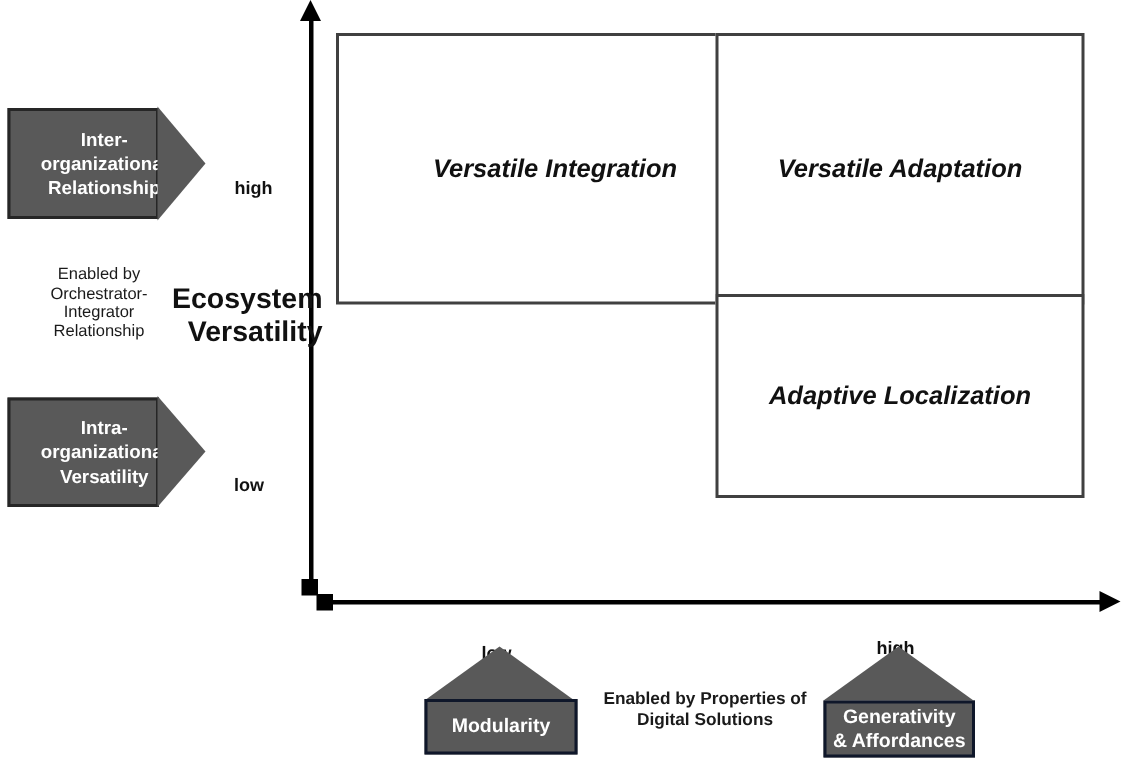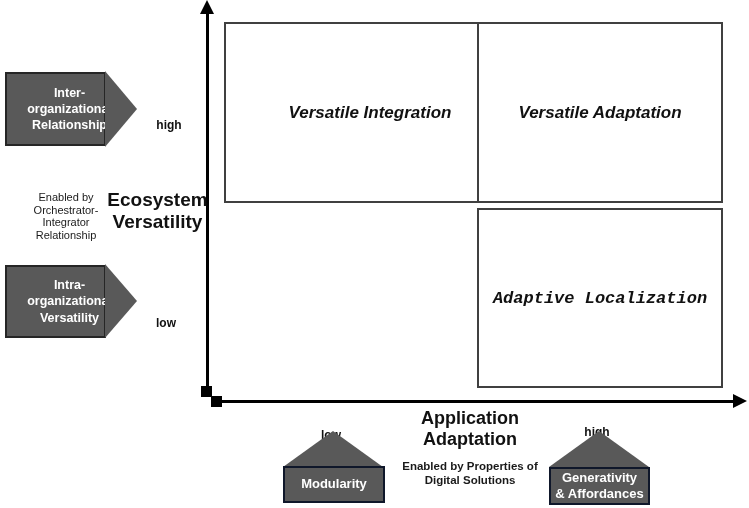--- a/index.html
+++ b/index.html
@@ -33,37 +33,37 @@
   .quad {
     border: 2px solid #404040;
     background: #ffffff;
     display: flex; align-items: center; justify-content: center;
     font-weight: bold; font-style: italic; font-size: 17px;
     color: #111111;
   }
   .q-tl { left: 224px; top: 22px;  width: 292px; height: 181px; }
   .q-tr { left: 477px; top: 22px;  width: 246px; height: 181px; }
   .q-bl { left: 224px; top: 210px; width: 246px; height: 179px; }
-  .q-br { left: 477px; top: 208px; width: 246px; height: 180px; font-family: Liberation Mono, monospace; }
+  .q-br { left: 477px; top: 196px; width: 246px; height: 136px; }
 
   
   .tick { font-weight: bold; font-size: 12px; color: #111111; margin-top: 16px; }
   .y-high { left: 144px; top: 102px; width: 50px; }
   .y-low  { left: 141px; top: 300px; width: 50px; }
   .x-low  { left: 306px; top: 412px; width: 50px; }
   .x-high { left: 572px; top: 409px; width: 50px; }
 
   
   .axis-title { font-weight: bold; color: #111111; line-height: 1.17; }
-  .y-title { left: 100px; top: 189px; width: 115px; font-size: 19px; }
+  .y-title { left: 100px; top: 189px; width: 115px; font-size: 19px; text-align: right; }
   .x-title { left: 400px; top: 408px; width: 140px; font-size: 18px; }
 
   
   .note { font-size: 11px; line-height: 1.15; color: #1a1a1a; }
-  .y-note { left: 18px;  top: 177px; width: 96px; margin-top: 14px; }
+  .y-note { left: 18px;  top: 177px; width: 96px; }
   .x-note { left: 392px; top: 460px; width: 156px; font-size: 11.5px; line-height: 1.2; font-weight: bold; }
 
   
   .factor-rect {
     background: #595959;
     border: 2px solid #262626;
     color: #ffffff; font-weight: bold; font-size: 12.5px; line-height: 1.3;
     display: flex; align-items: center; justify-content: center;
     text-align: center;
     padding-left: 28px;
@@ -127,22 +127,20 @@
 organizational
 Relationship</div>
   <div class="abs factor-tri ft-high"></div>
   <div class="abs factor-rect fr-low preline">Intra-
 organizational
 Versatility</div>
   <div class="abs factor-tri ft-low"></div>
 
   <div class="abs tick center x-low">low</div>
   <div class="abs tick center x-high">high</div>
-  <div class="abs axis-title center preline x-title">Application
-Adaptation</div>
   <div class="abs note center preline x-note">Enabled by Properties of
 Digital Solutions</div>
 
   <div class="abs house-tri ht-low"></div>
   <div class="abs house-rect hr-low">Modularity</div>
   <div class="abs house-tri ht-high"></div>
   <div class="abs house-rect hr-high preline">Generativity
 &amp; Affordances</div>
 
 </div>

